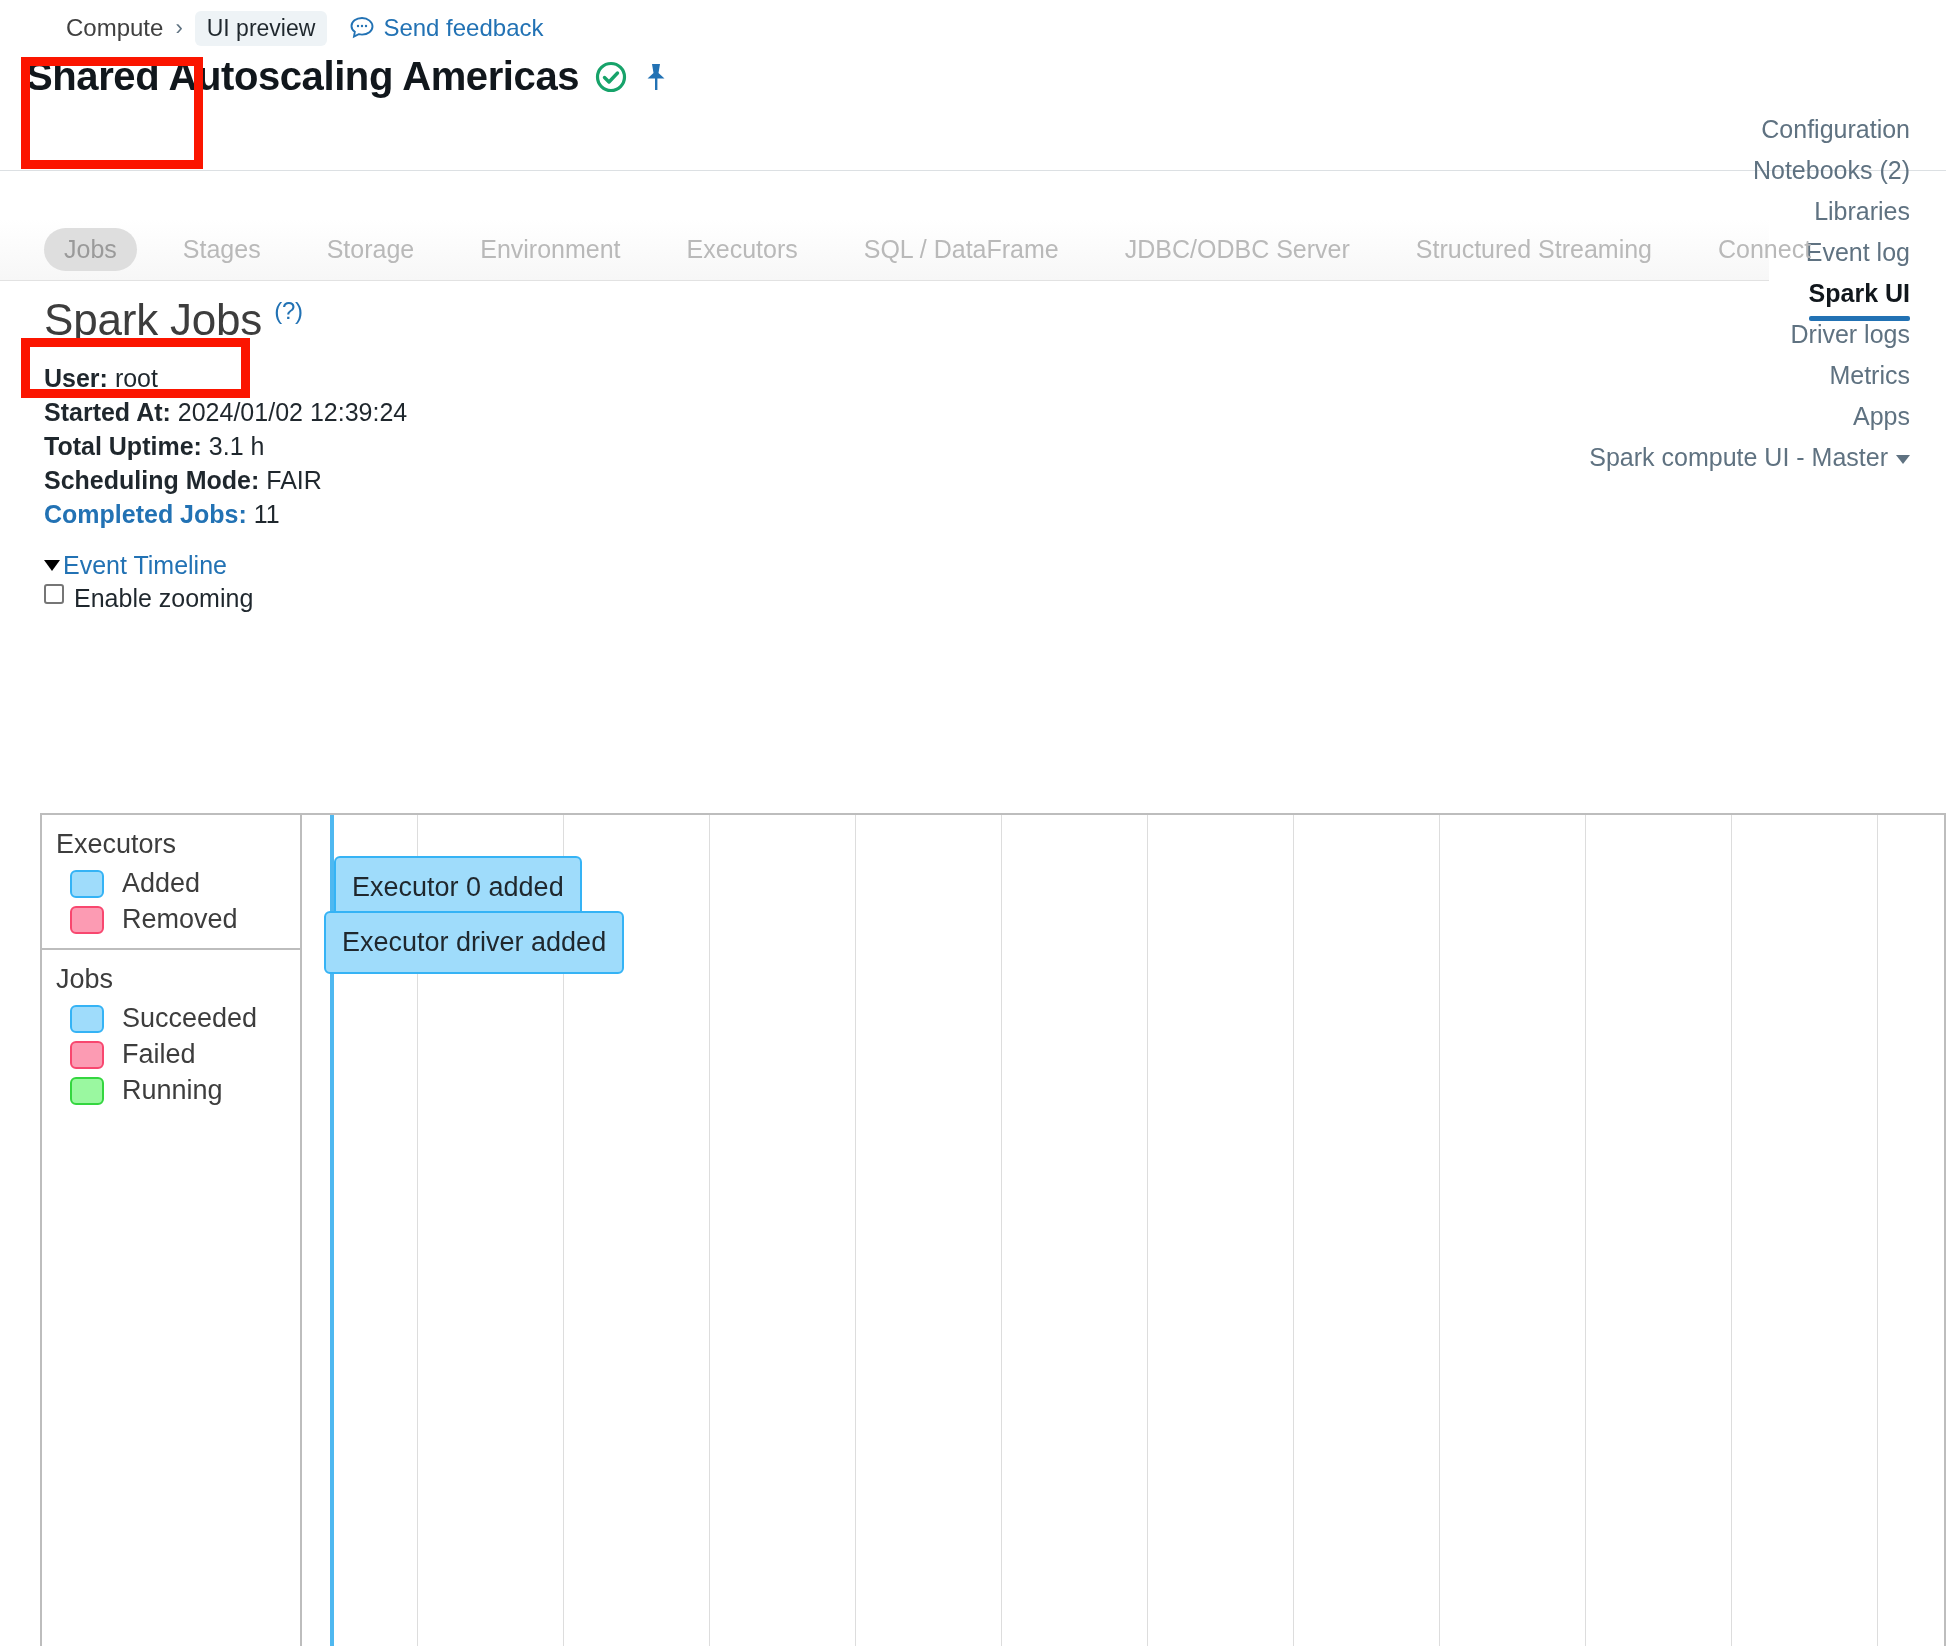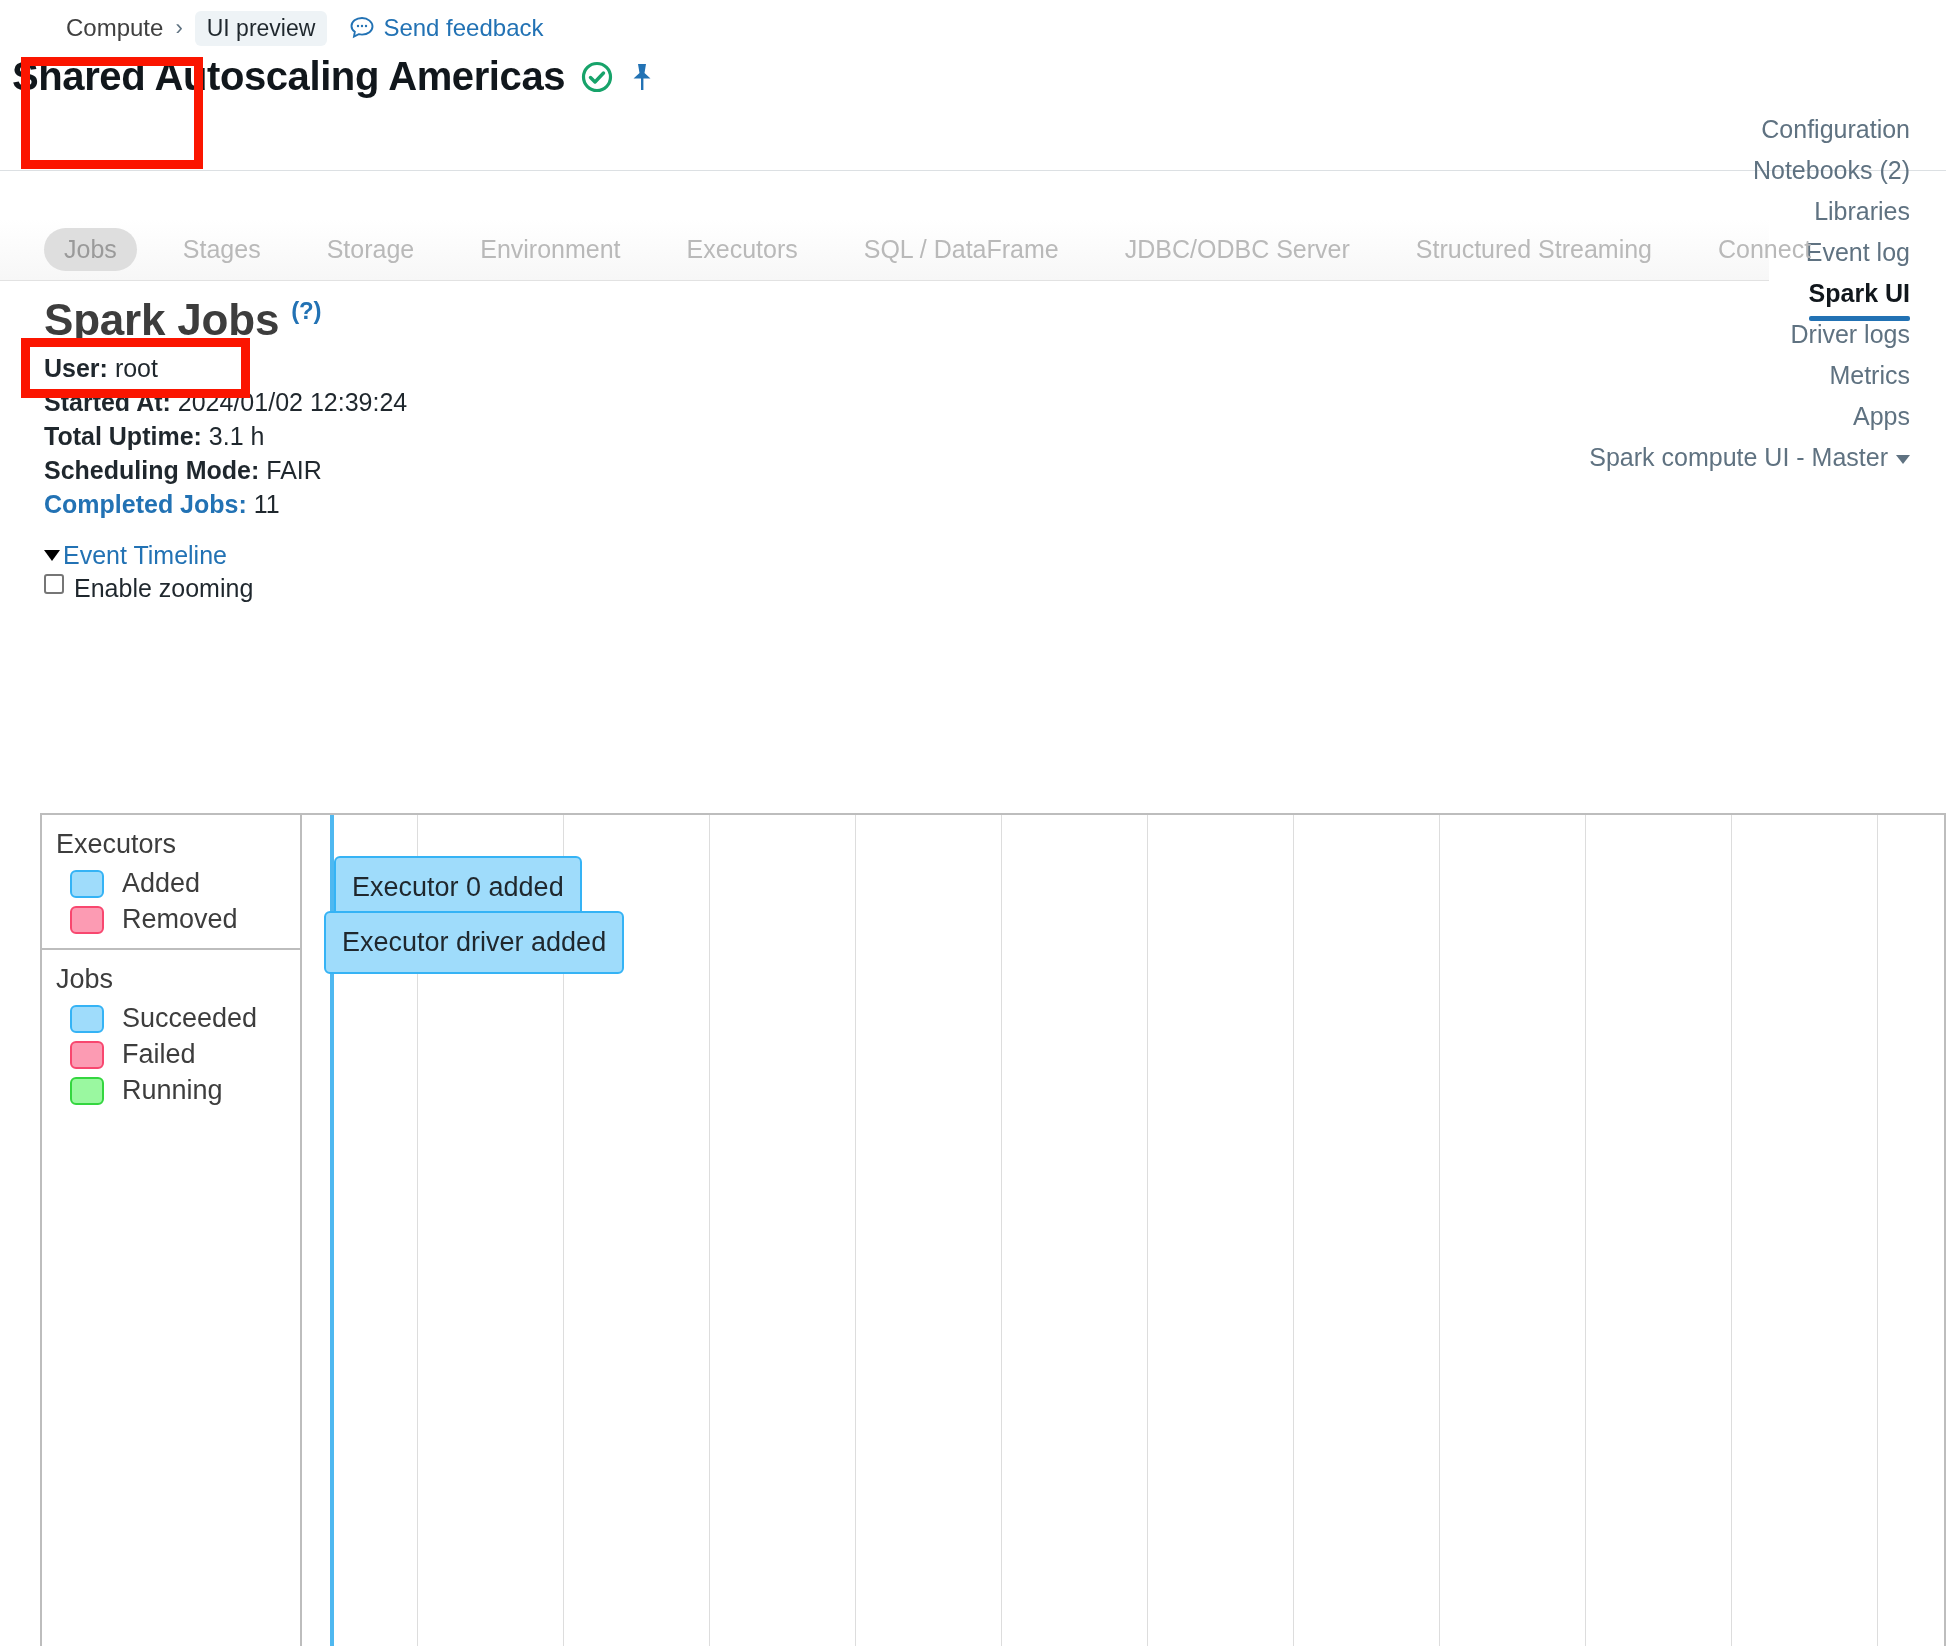--- a/index.html
+++ b/index.html
@@ -32,21 +32,21 @@
   .feedback {
     display: flex; align-items: center; gap: 8px;
     color: #2272b4; cursor: pointer; font-size: 24px;
     margin-left: 10px;
   }
   .chat-icon { display: inline-block; width: 26px; height: 26px; }
 
   
   .title-row {
     display: flex; align-items: center; gap: 16px;
-    padding: 10px 0 4px 12px;
+    padding: 10px 0 4px 26px;
   }
   .page-title { font-size: 40px; font-weight: 700; letter-spacing: -0.4px; color: #11171c; }
   .check-icon { width: 32px; height: 32px; display: inline-block; }
   .pin-icon { width: 26px; height: 30px; display: inline-block; }
 
   
   .main-tabs {
     display: flex; align-items: flex-end; gap: 0;
     padding-left: 18px;
     border-bottom: 1px solid #dce0e3;
@@ -100,24 +100,24 @@
   .subnav-item.selected {
     background: #dedede;
     border-radius: 22px;
     color: #9a9a9a;
   }
 
   
   .jobs-body { padding: 14px 0 0 44px; }
   .jobs-heading {
     font-size: 44px;
-    font-weight: 700;
+    font-weight: 400;
     color: #3d3d3d;
     letter-spacing: -0.2px;
-    margin: 0 0 6px 0;
+    margin: 0 0 16px 0;
   }
   .help-link { color: #2272b4; font-size: 24px; vertical-align: super; cursor: pointer; }
 
   .meta-line { font-size: 25px; line-height: 1.36; color: #1f272d; }
   .meta-line b { font-weight: 700; }
   .meta-link { color: #2272b4; font-weight: 700; cursor: pointer; }
 
   
   .timeline-toggle {
     margin-top: 20px;

